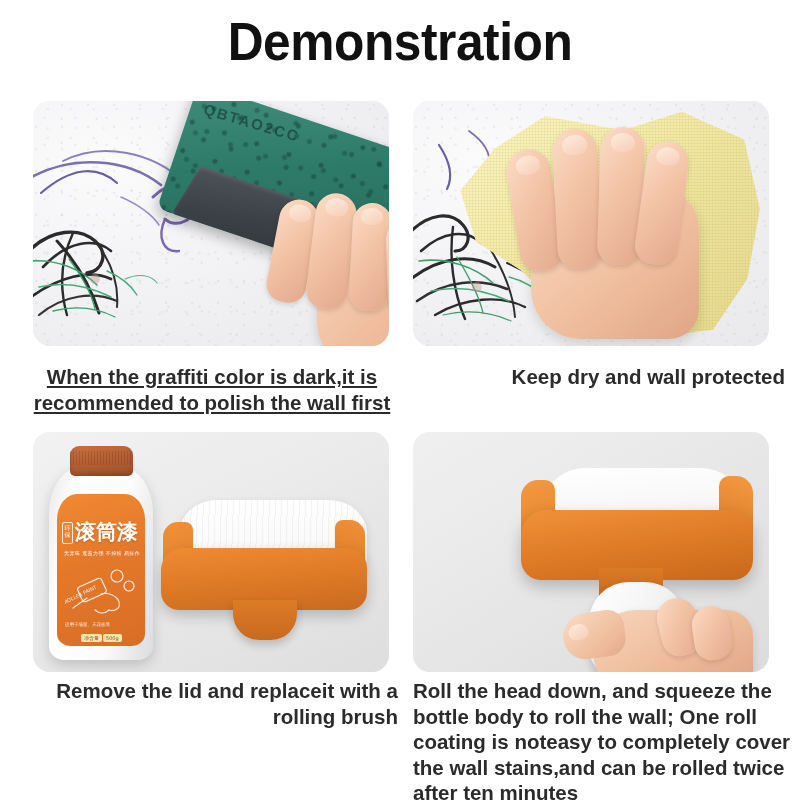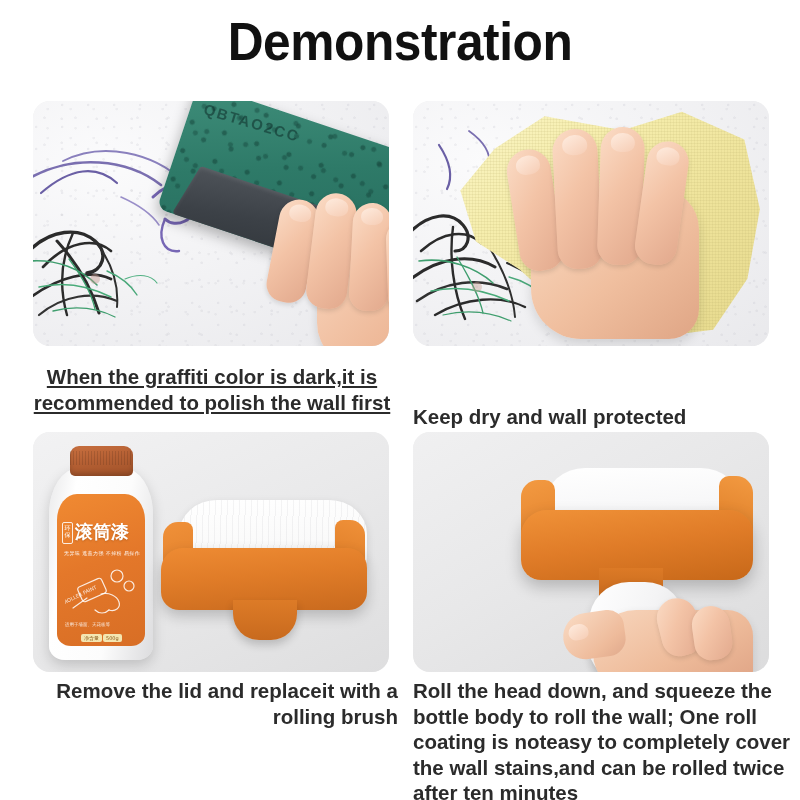--- a/index.html
+++ b/index.html
@@ -52,21 +52,21 @@
 
   .caption {
     position: absolute;
     font-weight: 700;
     color: #2b2b2b;
     font-size: 20.5px;
     line-height: 26px;
     font-family: "Liberation Sans", sans-serif;
   }
   .cap-1 { left: 26px;  top: 364px; width: 372px; text-align: center; text-decoration: underline; }
-  .cap-2 { left: 413px; top: 364px; width: 372px; text-align: left; margin-top: 40px; }
+  .cap-2 { left: 413px; top: 364px; width: 372px; text-align: right; }
   .cap-3 { left: 26px;  top: 678px; width: 372px; text-align: right; }
   .cap-4 { left: 413px; top: 678px; width: 380px; text-align: left; line-height: 25.5px; }
 
   
   .wall-bg {
     position: absolute;
     inset: 0;
     background:
       radial-gradient(ellipse at 20% 25%, #fbfbfc 0%, #f3f3f5 45%, #e9e9ec 100%);
   }
@@ -238,21 +238,21 @@
     line-height: 7px;
     text-align: center;
     padding-top: 2px;
     box-sizing: border-box;
     font-family: "Liberation Sans", sans-serif;
   }
   .label-title {
     position: absolute;
     left: 18px; top: 24px;
     color: #ffffff;
-    font-size: 18px;
+    font-size: 21px;
     line-height: 28px;
     font-weight: 700;
     letter-spacing: 0px;
     text-shadow: 0 1px 2px rgba(120,55,10,.35);
     font-family: "DejaVu Sans", sans-serif;
   }
   .label-sub {
     position: absolute;
     left: 7px; top: 56px;
     width: 76px;

